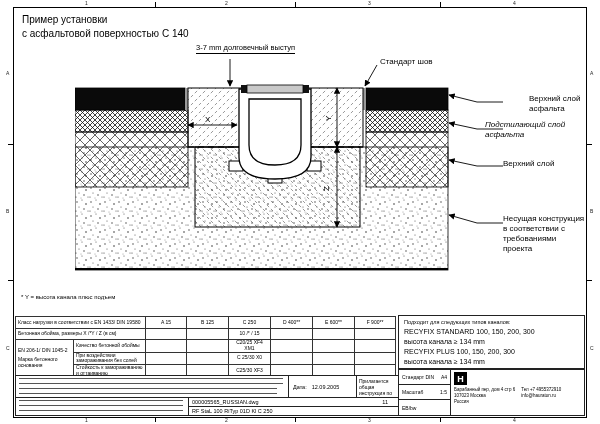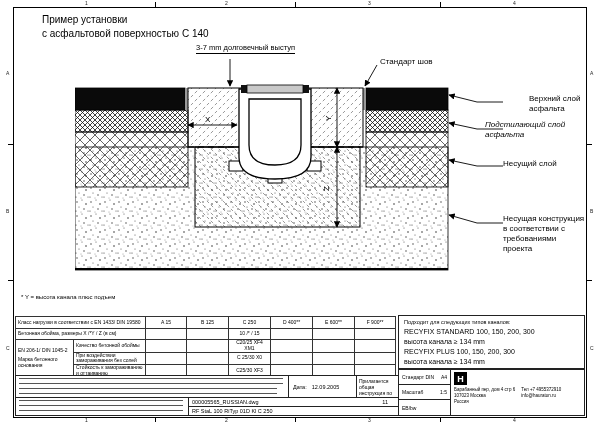--- a/index.html
+++ b/index.html
@@ -2,21 +2,21 @@
 <html><head>
 <meta charset="utf-8">
 <style>
   html,body{margin:0;padding:0;background:#e8e8e8;}
   .page{position:relative;width:600px;height:424px;background:#fff;overflow:hidden;
         font-family:"Liberation Sans","DejaVu Sans",sans-serif;color:#000;}
   .inner-frame{position:absolute;left:13px;top:7px;width:572px;height:409px;border:1.5px solid #000;}
   .abs{position:absolute;}
   .ruler-num{position:absolute;font-size:5px;color:#222;}
   .tick{position:absolute;background:#000;}
-  .title{position:absolute;left:22px;top:13px;font-size:10px;line-height:1.35;margin-left:20px;}
+  .title{position:absolute;left:22px;top:13px;font-size:10px;line-height:1.35;}
   .ann{position:absolute;left:196px;top:43px;font-size:7.5px;border-bottom:1px solid #000;padding-bottom:1px;}
   .lbl{position:absolute;font-size:8px;line-height:1.25;}
   .footnote{position:absolute;left:21px;top:294px;font-size:6px;}
   table.spec{position:absolute;left:15px;top:316px;width:380px;border-collapse:collapse;table-layout:fixed;}
   table.spec td{border:1px solid #333;font-size:5px;line-height:1.15;padding:0 2px;vertical-align:middle;overflow:hidden;}
   table.spec td.c{text-align:center;}
   .box{position:absolute;left:398px;top:315px;width:187px;height:54px;border:1px solid #222;box-sizing:border-box;padding:3px 5px;}
   .box .intro{font-size:5.5px;margin-bottom:2px;}
   .box .ln{font-size:7px;line-height:1.45;white-space:nowrap;}
   .cell{position:absolute;border:1px solid #222;box-sizing:border-box;background:#fff;}
@@ -61,21 +61,21 @@
 
   <div class="title">
     <div>Пример установки</div>
     <div>с асфальтовой поверхностью C 140</div>
   </div>
 
   <div class="ann">3-7 mm долговечный выступ</div>
   <div class="lbl" style="left:380px;top:57px;">Стандарт шов</div>
   <div class="lbl" style="left:529px;top:94px;width:80px;">Верхний слой асфальта</div>
   <div class="lbl" style="left:485px;top:120px;width:85px;font-style:italic;">Подстилающий слой асфальта</div>
-  <div class="lbl" style="left:503px;top:159px;width:80px;">Несущий слой</div>
+  <div class="lbl" style="left:503px;top:159px;width:80px;">Верхний слой</div>
   <div class="lbl" style="left:503px;top:214px;width:82px;">Несущая конструкция в соответствии с требованиями проекта</div>
   <div class="footnote">* Y = высота канала плюс подъем</div>
 
   <svg class="abs" style="left:75px;top:45px;" width="510" height="230" viewBox="0 0 510 230">
     <defs>
       <pattern id="crossh" width="5" height="5" patternUnits="userSpaceOnUse">
         <path d="M0,0L5,5M5,0L0,5" stroke="#111" stroke-width="0.8"></path>
       </pattern>
       <pattern id="diam" width="10" height="10" patternUnits="userSpaceOnUse">
         <path d="M0,0L10,10M10,0L0,10" stroke="#222" stroke-width="0.7"></path>

